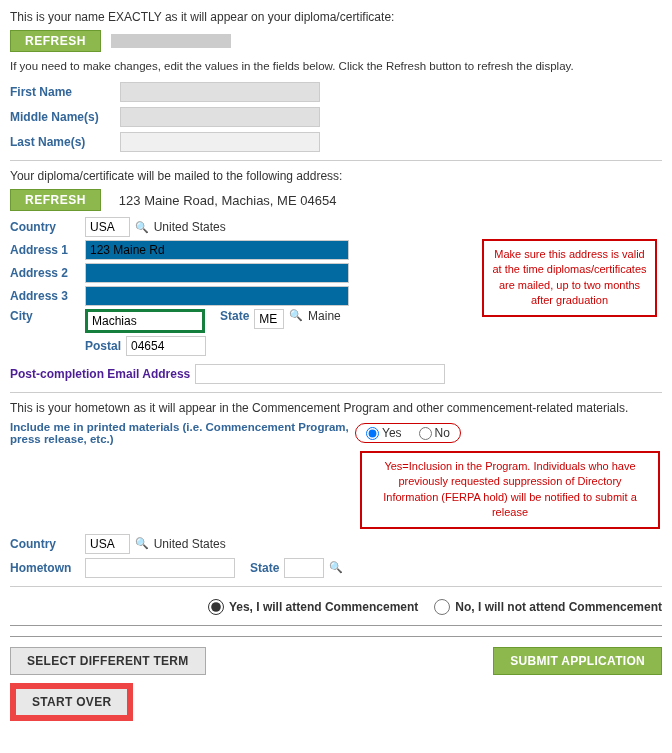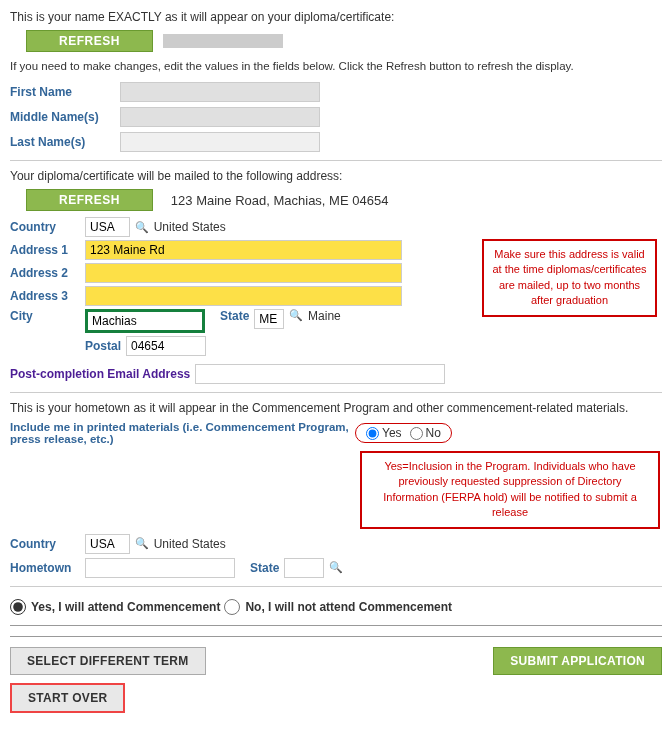--- a/index.html
+++ b/index.html
@@ -11,27 +11,26 @@
       width: 672px;
       min-height: 753px;
       padding: 10px;
     }
     .section-text { font-size: 12px; margin-bottom: 6px; color: #333; }
     .refresh-row { display: flex; align-items: center; gap: 10px; margin-bottom: 6px; }
     .refresh-btn {
       background: #8db84e;
       color: white;
       border: 1px solid #6a9a30;
-      padding: 3px 32px;
+      padding: 3px 14px;
       font-size: 12px;
       font-weight: bold;
       cursor: pointer;
       text-transform: uppercase;
       letter-spacing: 0.5px;
-      margin-left: 16px;
     }
     .info-text { font-size: 11.5px; color: #333; margin-bottom: 8px; line-height: 1.4; }
     .form-row { display: flex; align-items: center; margin-bottom: 5px; }
     .form-label {
       color: #336699;
       font-weight: bold;
       font-size: 12px;
       width: 110px;
       min-width: 110px;
     }
@@ -54,22 +53,22 @@
       color: #336699;
       font-weight: bold;
       font-size: 12px;
       width: 70px;
       min-width: 70px;
     }
     .addr-input {
       border: 1px solid #ccc;
       padding: 2px 4px;
       font-size: 12px;
-      background: #fde047;
-      width: 317px;
+      background: #0369a1;
+      width: 264px;
     }
     .country-row { display: flex; align-items: center; gap: 5px; }
     .country-code {
       border: 1px solid #ccc;
       padding: 2px 4px;
       font-size: 12px;
       width: 45px;
       background: #fff;
     }
     .search-icon { font-size: 11px; color: #666; cursor: pointer; }
@@ -119,21 +118,21 @@
     .post-email-input {
       border: 1px solid #ccc;
       padding: 2px 4px;
       font-size: 12px;
       width: 250px;
       background: #fff;
     }
     .hometown-text { font-size: 12px; margin-bottom: 6px; }
     .include-row { display: flex; align-items: center; gap: 5px; margin-bottom: 6px; }
     .include-label { color: #336699; font-weight: bold; font-size: 11.5px; width: 340px; }
-    .radio-group { display: flex; align-items: flex-start; gap: 8px; border: 1px solid #cc0000; border-radius: 10px; padding: 2px 10px; }
+    .radio-group { display: flex; align-items: flex-start; gap: 17px; border: 1px solid #cc0000; border-radius: 10px; padding: 2px 10px; }
     .radio-option { display: flex; align-items: center; gap: 3px; font-size: 12px; }
     .radio-option input[type=radio] { margin: 0; }
     .hometown-tooltip {
       border: 2px solid #cc0000;
       background: #fff;
       padding: 6px 8px;
       font-size: 11px;
       color: #cc0000;
       text-align: center;
       line-height: 1.4;
@@ -151,21 +150,21 @@
       width: 150px;
       background: #fff;
     }
     .ht-state-input {
       border: 1px solid #ccc;
       padding: 2px 4px;
       font-size: 12px;
       width: 40px;
       background: #fff;
     }
-    .attend-row { display: flex; align-items: center; gap: 4px; margin: 12px 0 8px 0; }
+    .attend-row { display: flex; align-items: center; gap: 16px; margin: 12px 0 8px 0; justify-content: flex-end; }
     .attend-option { display: flex; align-items: center; gap: 5px; font-size: 12px; font-weight: bold; }
     .attend-option input[type=radio] { width: 16px; height: 16px; accent-color: #333; }
     .divider { border: none; border-top: 1px solid #999; margin: 10px 0; }
     .action-row { display: flex; align-items: center; gap: 10px; margin-bottom: 8px; }
     .btn-select-term {
       background: #e8e8e8;
       border: 1px solid #aaa;
       padding: 6px 16px;
       font-size: 12px;
       font-weight: bold;
@@ -181,21 +180,21 @@
       font-size: 12px;
       font-weight: bold;
       text-transform: uppercase;
       cursor: pointer;
       letter-spacing: 0.3px;
       color: white;
       margin-left: auto;
     }
     .btn-start-over {
       background: #e8e8e8;
-      border: 2px solid #ef4444;
+      border: 6px solid #ef4444;
       padding: 6px 16px;
       font-size: 12px;
       font-weight: bold;
       text-transform: uppercase;
       cursor: pointer;
       letter-spacing: 0.3px;
       color: #333;
     }
     .bottom-row { display: flex; align-items: center; margin-bottom: 8px; }
     .section-block { margin-bottom: 6px; }

